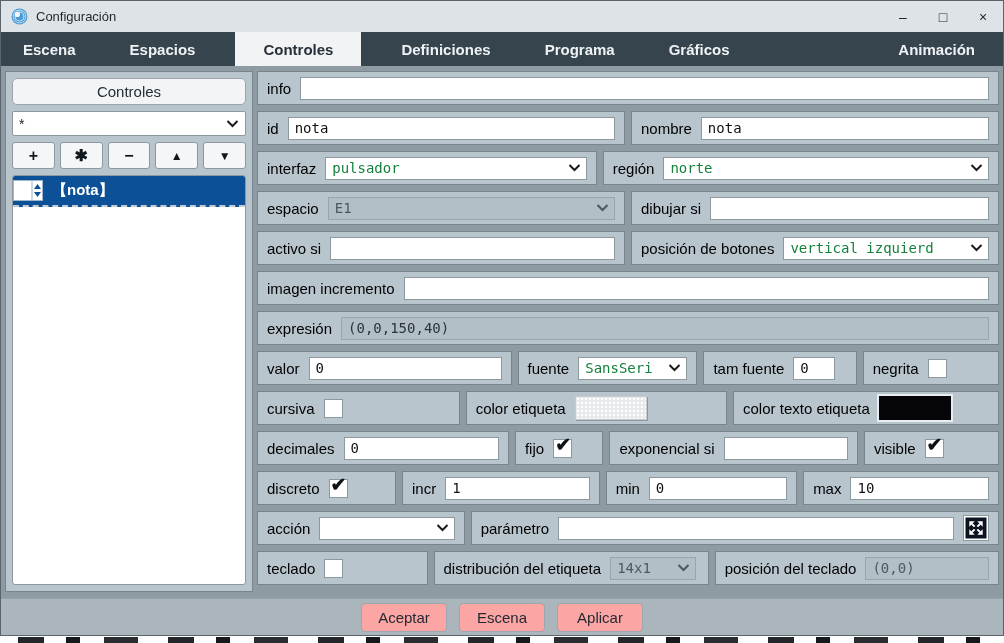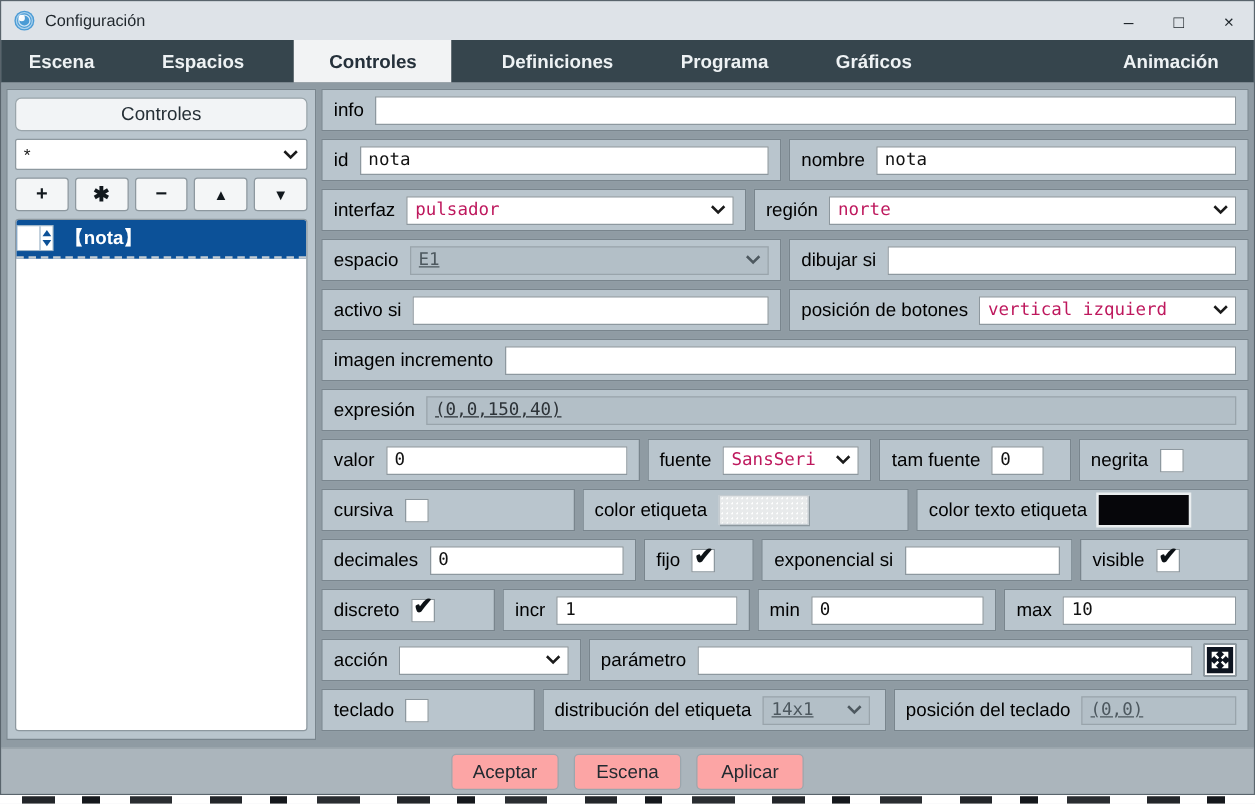--- a/index.html
+++ b/index.html
@@ -84,29 +84,28 @@
   .lbl { font-size:15px; color:#000000; white-space:nowrap; flex:0 0 auto; }
   .txt {
     flex:1; min-width:0; height:23px; background:#ffffff; border:1px solid #8d989f;
     border-radius:0; padding:1px 6px; font-family:"DejaVu Sans Mono", monospace;
     font-size:14px; color:#111111; outline:none;
   }
   .txt.small { flex:0 0 42px; }
   .combo {
     flex:1; min-width:0; height:23px; background:#ffffff; border:1px solid #8d989f;
     display:flex; align-items:center; padding:0 5px 0 6px;
-    font-family:"DejaVu Sans Mono", monospace; font-size:14px; color:#be185d;
+    font-family:"DejaVu Sans Mono", monospace; font-size:14px; color:#15803d;
   }
   .combo .combo-val { flex:1; min-width:0; overflow:hidden; white-space:nowrap; }
   .chev { flex:0 0 auto; display:flex; color:#1b1b1b; margin-left:3px; }
   .disabled-field, .combo.disabled {
     background:#b3bfc7 !important; border:1px solid #99a4ab; color:#4d585f;
     background-image:radial-gradient(#c7d0d6 0.8px, transparent 0.8px);
     background-size:4px 4px;
-    text-decoration:underline;
   }
   .disabled-field {
     flex:1; min-width:0; height:23px; display:flex; align-items:center; padding:0 6px;
     font-family:"DejaVu Sans Mono", monospace; font-size:14px;
   }
   .disabled-field.dark { color:#2d3338; }
   .combo.disabled .chev { color:#4d585f; }
   .checkbox {
     width:19px; height:19px; background:#ffffff; border:1px solid #8d989f;
     position:relative; flex:0 0 auto;

